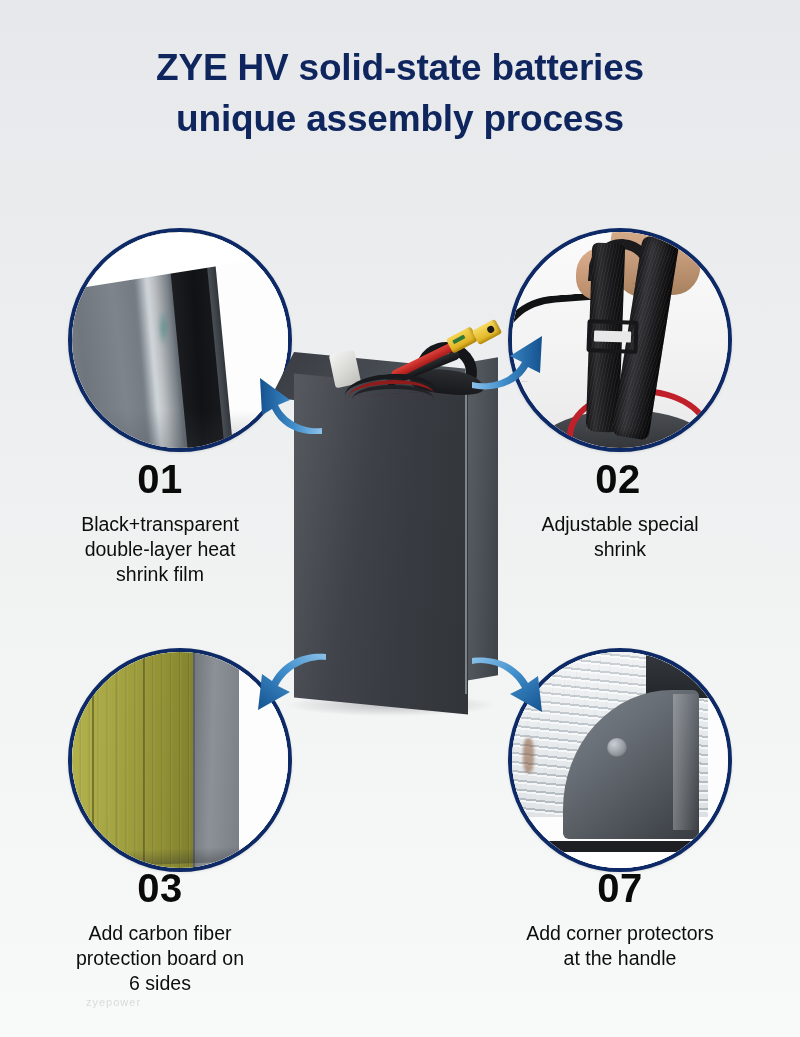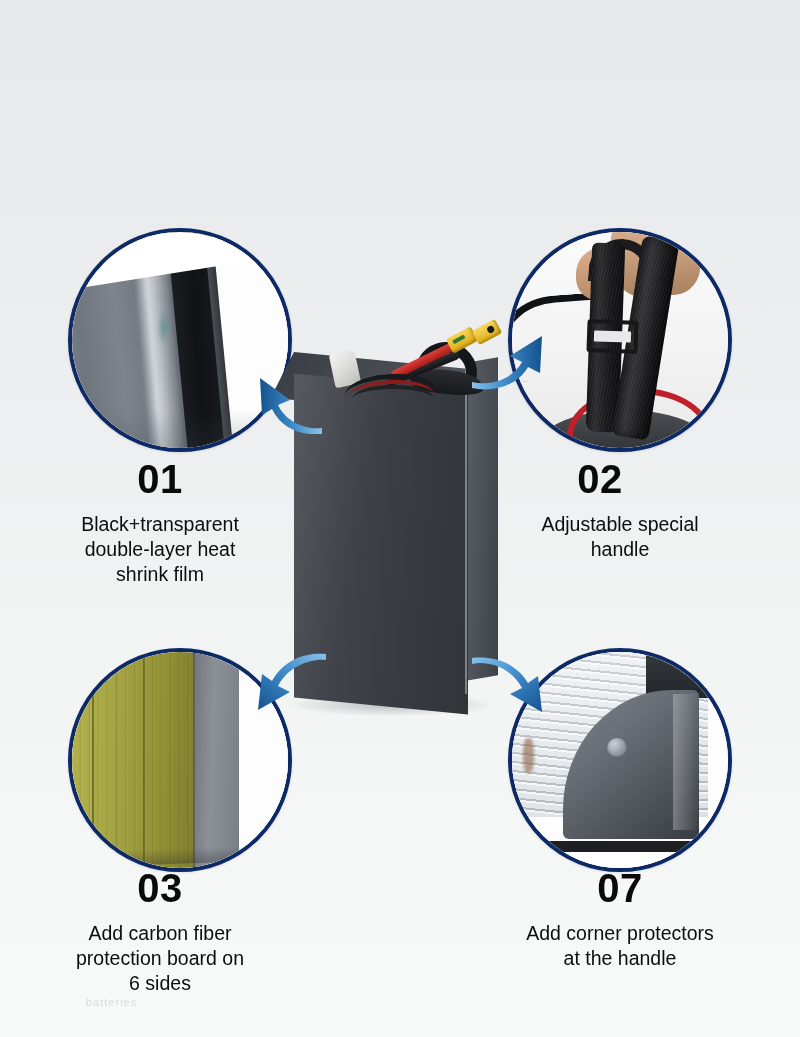--- a/index.html
+++ b/index.html
@@ -315,20 +315,22 @@
     font-size:11px;
     color: rgba(150,150,150,.30);
     letter-spacing:1px;
     user-select:none;
   }
 </style>
 </head>
 <body>
 
 <div id="headline">
+  <span class="ln">ZYE HV solid-state batteries</span>
+  <span class="ln">unique assembly process</span>
 </div>
 
 <div class="callout">
   <div class="circle" style="left:68px; top:228px; width:224px; height:224px;">
     <div class="photo film-wrap">
       <div class="film-sheetA"></div>
       <div class="film-gloss"></div>
       <div class="film-teal"></div>
       <div class="film-black"></div>
       <div class="film-edge"></div>
@@ -357,24 +359,24 @@
       <div class="strap-vert">
           <span class="strap-tex"></span>
         </div>
       <div class="strap-diag">
           <span class="strap-tex"></span>
         </div>
       <div class="buckle-frame"></div>
       <div class="buckle"></div>
     </div>
   </div>
-  <div class="num" style="left:430px; top:457px;">02</div>
+  <div class="num" style="left:448px; top:457px;">02</div>
   <div class="caption heavy" style="left:450px; top:512px;">
     <div>Adjustable special</div>
-    <div>handle</div>
+    <div>shrink</div>
   </div>
 </div>
 
 <div class="callout">
   <div class="circle" style="left:68px; top:648px; width:224px; height:224px;">
     <div class="photo cf-bg">
       <div class="cf-face"></div>
       <div class="cf-groove1"></div>
       <div class="cf-groove2"></div>
       <div class="cf-side"></div>
@@ -472,13 +474,13 @@
   <defs>
     <linearGradient id="ag4" x1="0" y1="0" x2="1" y2="1">
       <stop offset="0" stop-color="#8cc2ea"></stop>
         <stop offset="0.45" stop-color="#3f8ecb"></stop>
         <stop offset="1" stop-color="#14528f"></stop>
     </linearGradient>
   </defs>
   <path d="M4 8 C 20 4, 44 12, 54 32 L 42 38 L 74 56 L 70 20 L 60 27 C 46 4, 22 0, 4 2 Z" fill="url(#ag4)"></path>
 </svg>
 
-<div id="watermark">batteries</div>
+<div id="watermark">zyepower</div>
 
 </body></html>

